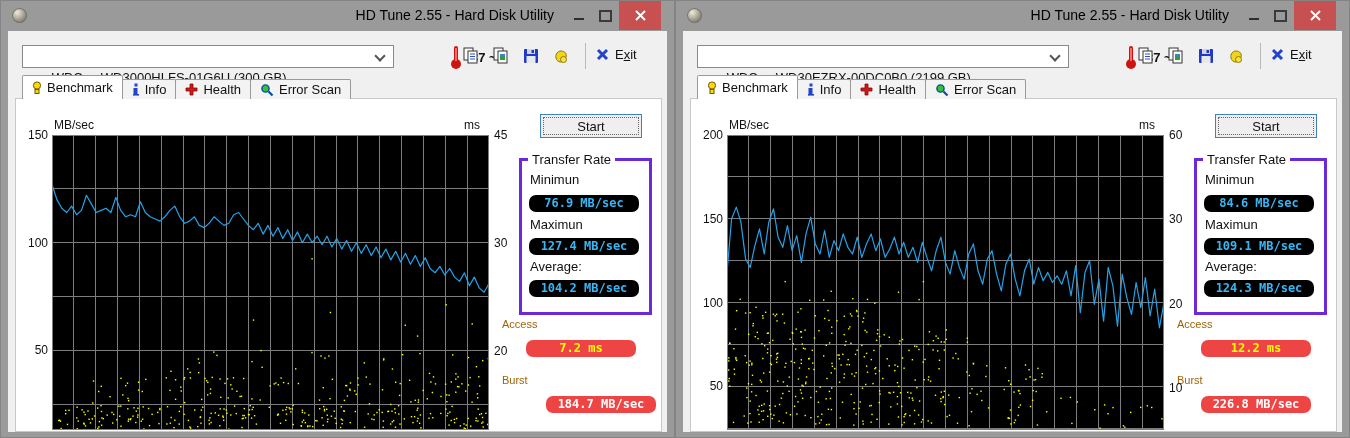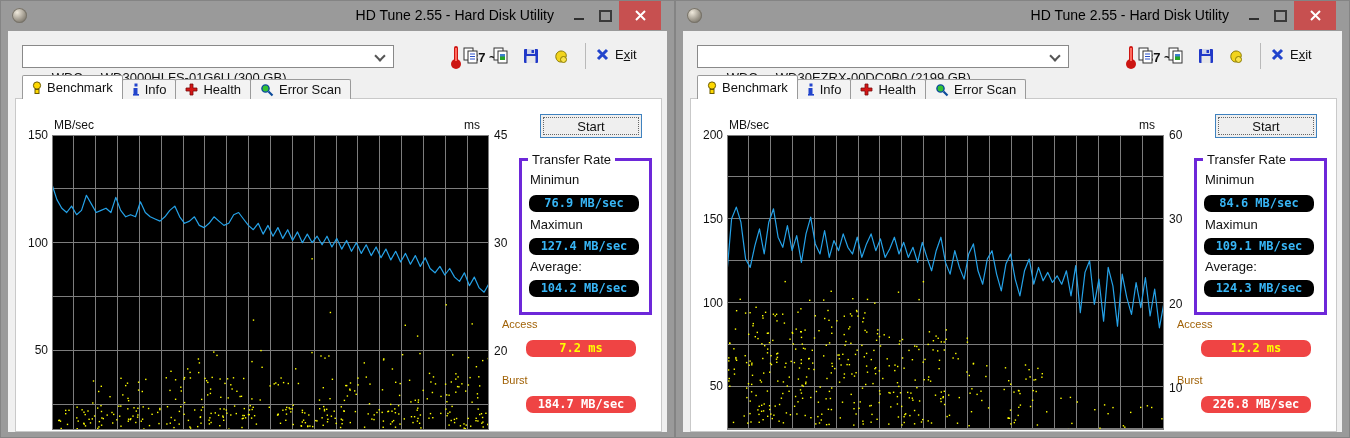--- a/index.html
+++ b/index.html
@@ -587,21 +587,21 @@
         <div class="gb-label" style="top:11px">Minimun</div>
         <div class="value-box" style="top:34px">76.9 MB/sec</div>
         <div class="gb-label" style="top:56px">Maximun</div>
         <div class="value-box" style="top:77px">127.4 MB/sec</div>
         <div class="gb-label" style="top:98px">Average:</div>
         <div class="value-box" style="top:119px">104.2 MB/sec</div>
       </div>
       <div class="side-label" style="top:219px">Access</div>
       <div class="side-box value-box yellow" style="top:241px;left:510px">7.2 ms</div>
       <div class="side-label" style="top:275px">Burst</div>
-      <div class="side-box value-box white" style="top:297px;left:510px">184.7 MB/sec</div>
+      <div class="side-box value-box white" style="top:297px;left:530px">184.7 MB/sec</div>
     <div class="tick-left" style="top: 29px;">150</div>
         <div class="tick-left" style="top: 136.664px;">100</div>
         <div class="tick-left" style="top: 244.328px;">50</div>
         <div class="tick-right" style="top: 29px;">45</div>
         <div class="tick-right" style="top: 136.927px;">30</div>
         <div class="tick-right" style="top: 244.854px;">20</div>
       </div>
   </div>
 </div>
 

